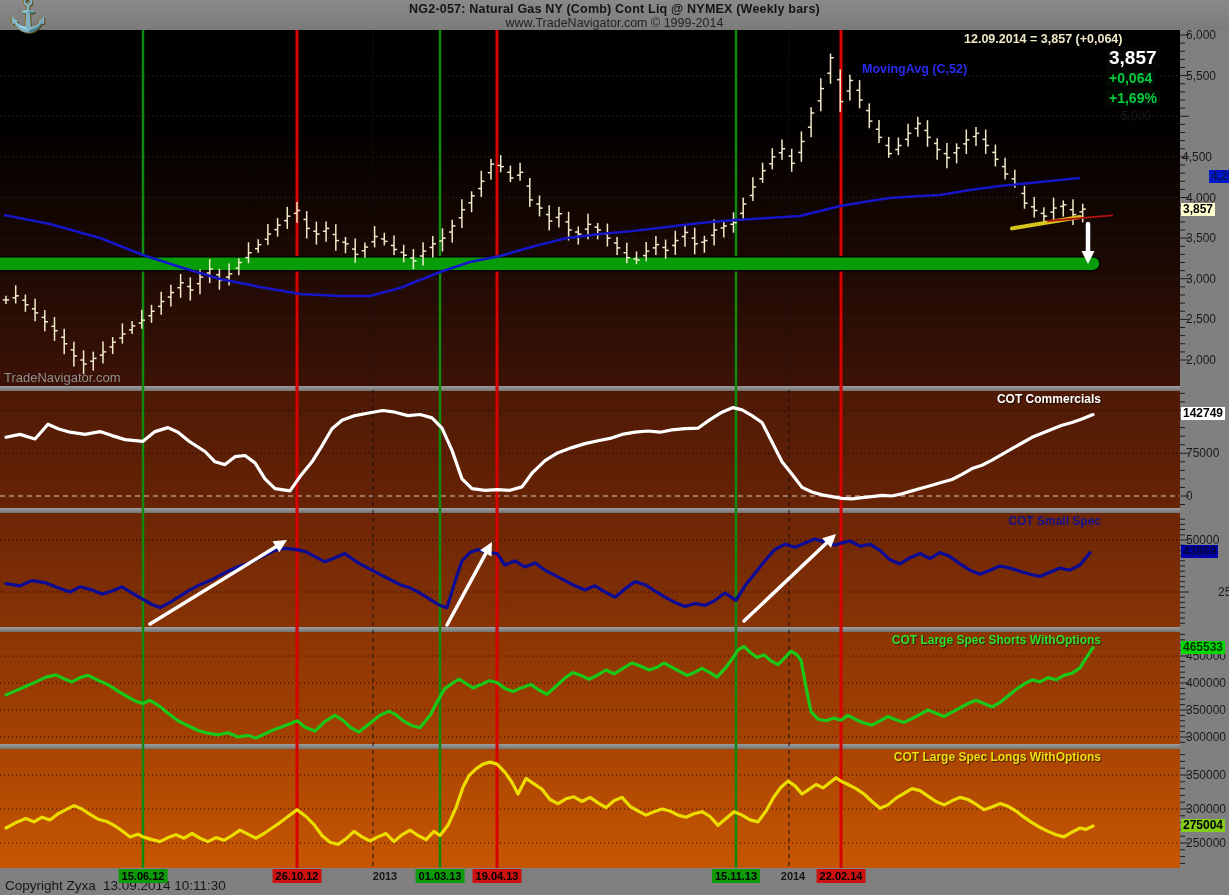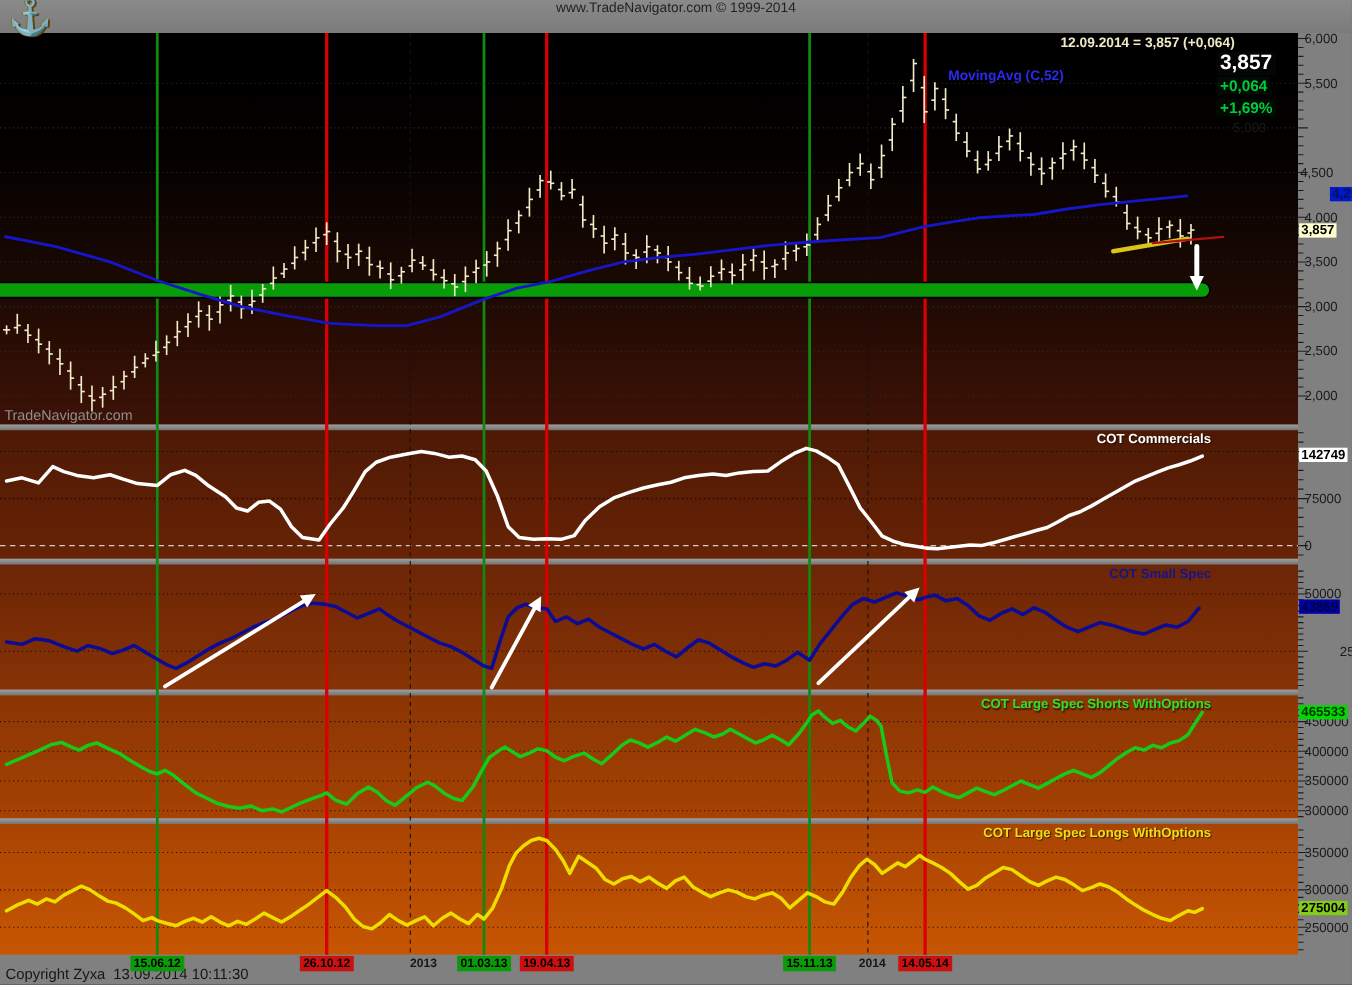--- a/index.html
+++ b/index.html
@@ -40,20 +40,21 @@
   .watermark{position:absolute;left:4px;top:370px;font-size:13px;color:#8f8f8f;z-index:3;}
   .copyright{position:absolute;left:5px;top:878px;font-size:13.5px;color:#161616;z-index:3;}
   .timestamp{position:absolute;left:103px;top:878px;font-size:13.5px;color:#161616;z-index:3;}
 </style>
 </head>
 <body>
 
 <div id="stage">
 
   <div class="titlebar">
+    <div class="title">NG2-057:  Natural Gas NY (Comb) Cont Liq @ NYMEX  (Weekly bars)</div>
     <div class="subtitle">www.TradeNavigator.com © 1999-2014</div>
   </div>
   <div class="logo">⚓</div>
 
   <div class="panel" id="p-price"></div>
   <div class="panel" id="p-comm"></div>
   <div class="panel" id="p-small"></div>
   <div class="panel" id="p-shorts"></div>
   <div class="panel" id="p-longs"></div>
 
@@ -603,14 +604,14 @@
     <div class="badge" style="top: 545px; background: rgb(0, 0, 168); color: rgb(2, 2, 58);">43869</div>
     <div class="badge" style="top: 641px; background: rgb(0, 216, 0); color: rgb(0, 51, 0);">465533</div>
     <div class="badge" style="top: 819px; background: #84cc16; color: rgb(0, 0, 0);">275004</div>
     <div class="date-label" style="left: 143px; background: rgb(10, 154, 10);">15.06.12</div>
     <div class="date-label" style="left: 297px; background: rgb(204, 17, 17); text-align: center;">26.10.12</div>
     <div class="date-label" style="left: 385px; background: transparent; color: rgb(22, 22, 22);">2013</div>
     <div class="date-label" style="left: 440px; background: rgb(10, 154, 10);">01.03.13</div>
     <div class="date-label" style="left: 497px; background: rgb(204, 17, 17);">19.04.13</div>
     <div class="date-label" style="left: 736px; background: rgb(10, 154, 10);">15.11.13</div>
     <div class="date-label" style="left: 793px; background: transparent; color: rgb(22, 22, 22);">2014</div>
-    <div class="date-label" style="left: 841px; background: rgb(204, 17, 17);">14.05.14</div>
+    <div class="date-label" style="left: 841px; background: rgb(204, 17, 17);">22.02.14</div>
   </div>
 
 </body></html>

